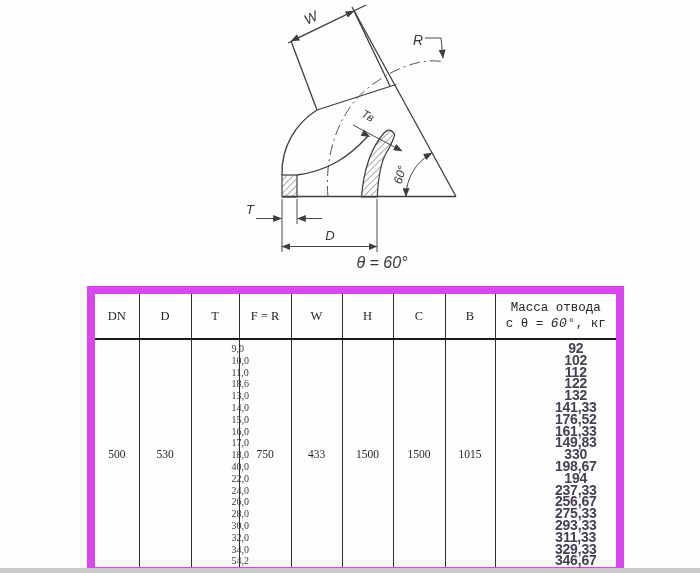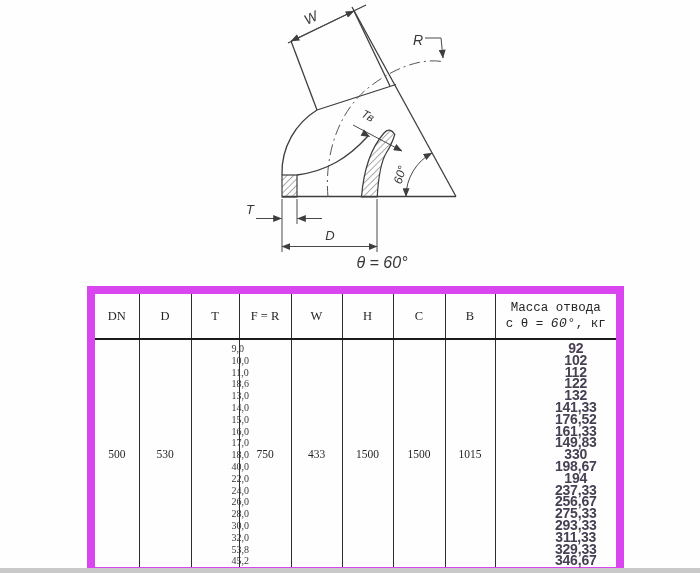--- a/index.html
+++ b/index.html
@@ -146,22 +146,22 @@
               <div>16,0</div>
               <div>17,0</div>
               <div>18,0</div>
               <div>40,0</div>
               <div>22,0</div>
               <div>24,0</div>
               <div>26,0</div>
               <div>28,0</div>
               <div>30,0</div>
               <div>32,0</div>
-              <div>53,8</div>
-              <div>45,2</div>
+              <div>34,0</div>
+              <div>54,2</div>
             </div>
         </td>
         <td>750</td>
         <td>433</td>
         <td>1500</td>
         <td>1500</td>
         <td>1015</td>
         <td class="stack">
           <div class="stack-list mass-list">
               <div>92</div>

